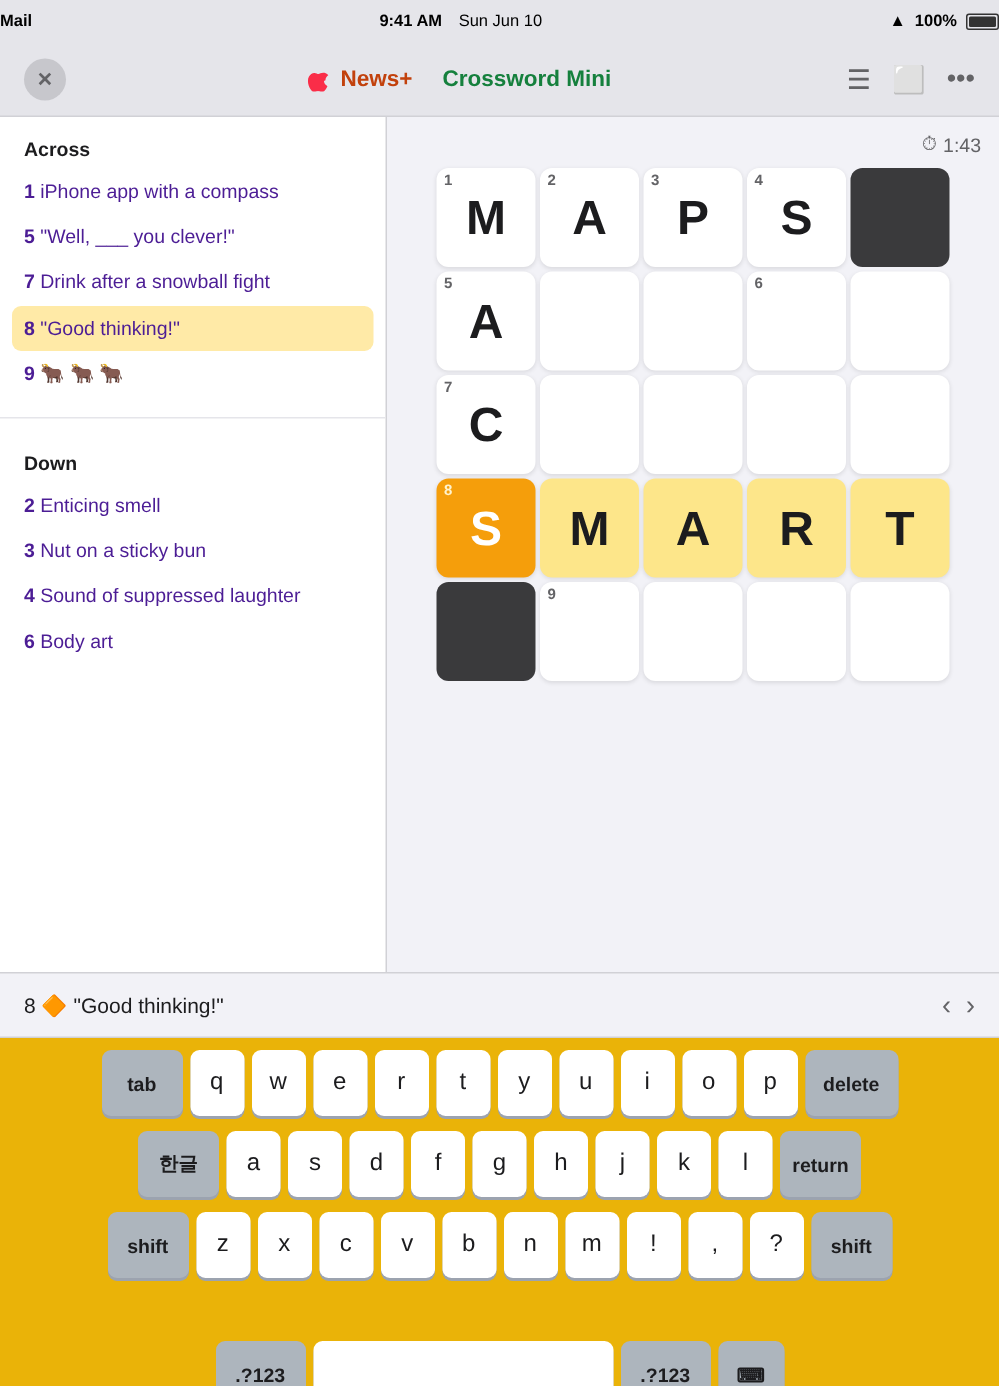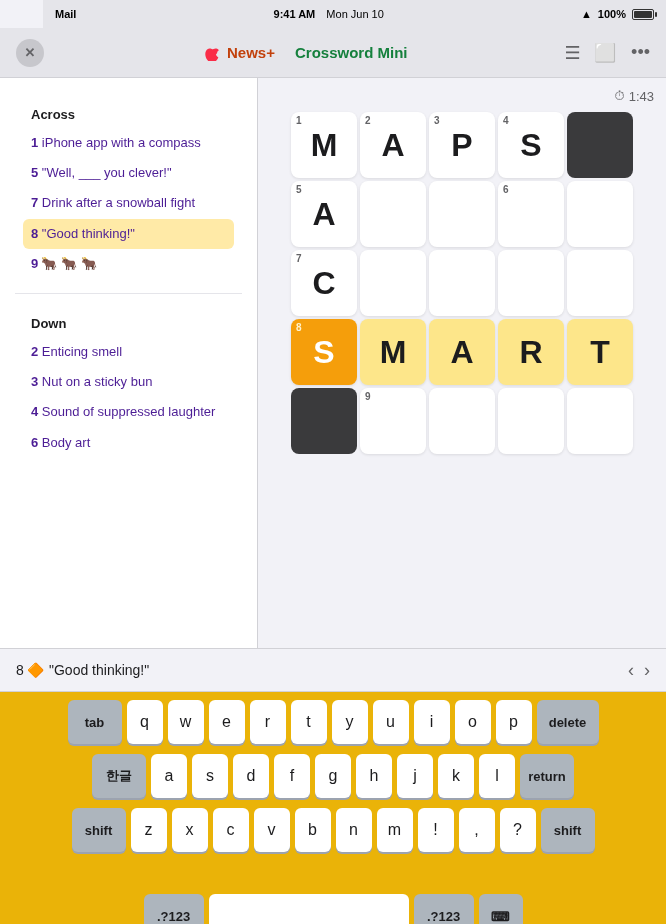--- a/index.html
+++ b/index.html
@@ -12,24 +12,23 @@
       position: relative;
     }
 
     
     .status-bar {
       height: 28px;
       background: #e5e5ea;
       display: flex;
       align-items: center;
       justify-content: space-between;
-      padding: 0 12px;
+      padding: 0 0;
       font-size: 11px;
       font-weight: 600;
-      margin-left: 43px;
     }
     .status-left { display: flex; align-items: center; gap: 4px; }
     .status-center { font-size: 11px; font-weight: 600; }
     .status-right { display: flex; align-items: center; gap: 6px; font-size: 11px; }
     .battery-icon {
       width: 22px; height: 11px; border: 1.5px solid #333; border-radius: 2px; position: relative;
       display: inline-block;
     }
     .battery-icon::after {
       content: ''; position: absolute; right: -4px; top: 2px;
@@ -67,21 +66,21 @@
       height: 570px;
       background: #f2f2f7;
     }
 
     
     .clues-panel {
       width: 258px;
       background: #ffffff;
       border-right: 1px solid #d1d1d6;
       overflow-y: auto;
-      padding: 15px;
+      padding: 0;
     }
     .clues-section { padding: 10px 0 6px 0; }
     .clues-header {
       font-size: 13px;
       font-weight: 700;
       color: #1c1c1e;
       padding: 4px 16px 6px 16px;
     }
     .clue-item {
       padding: 6px 16px;
@@ -215,21 +214,21 @@
   </style>
 </head>
 <body>
 
 <div class="status-bar">
   <div class="status-left">
     <span>Mail</span>
   </div>
   <div class="status-center">
     <span>9:41 AM</span>
-    <span style="font-weight:400; margin-left:8px;">Mon Jun 10</span>
+    <span style="font-weight:400; margin-left:8px;">Sun Jun 10</span>
   </div>
   <div class="status-right">
     <span>▲</span>
     <span>100%</span>
     <div class="battery-icon">
       <div class="battery-fill"></div>
     </div>
   </div>
 </div>
 

